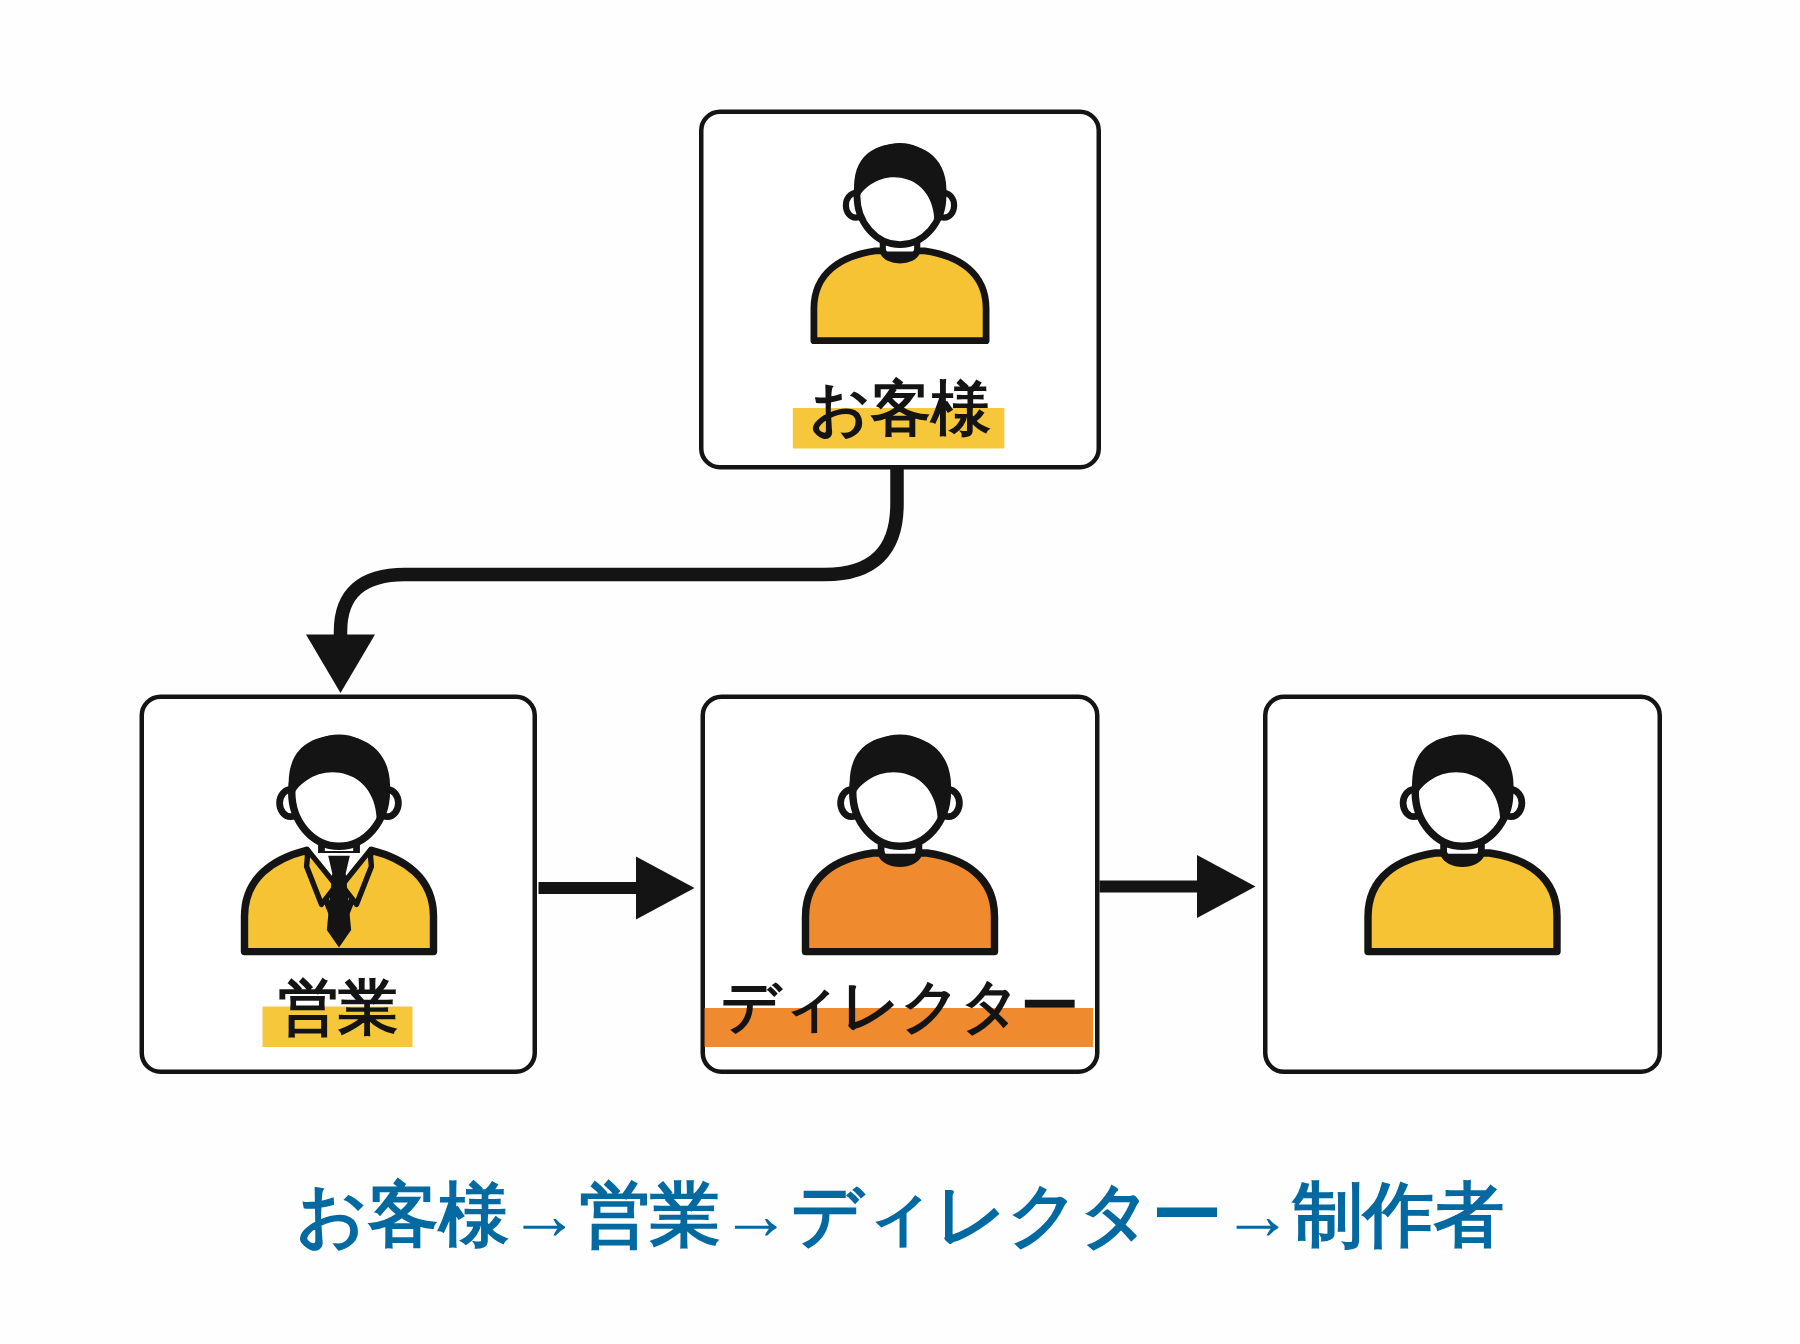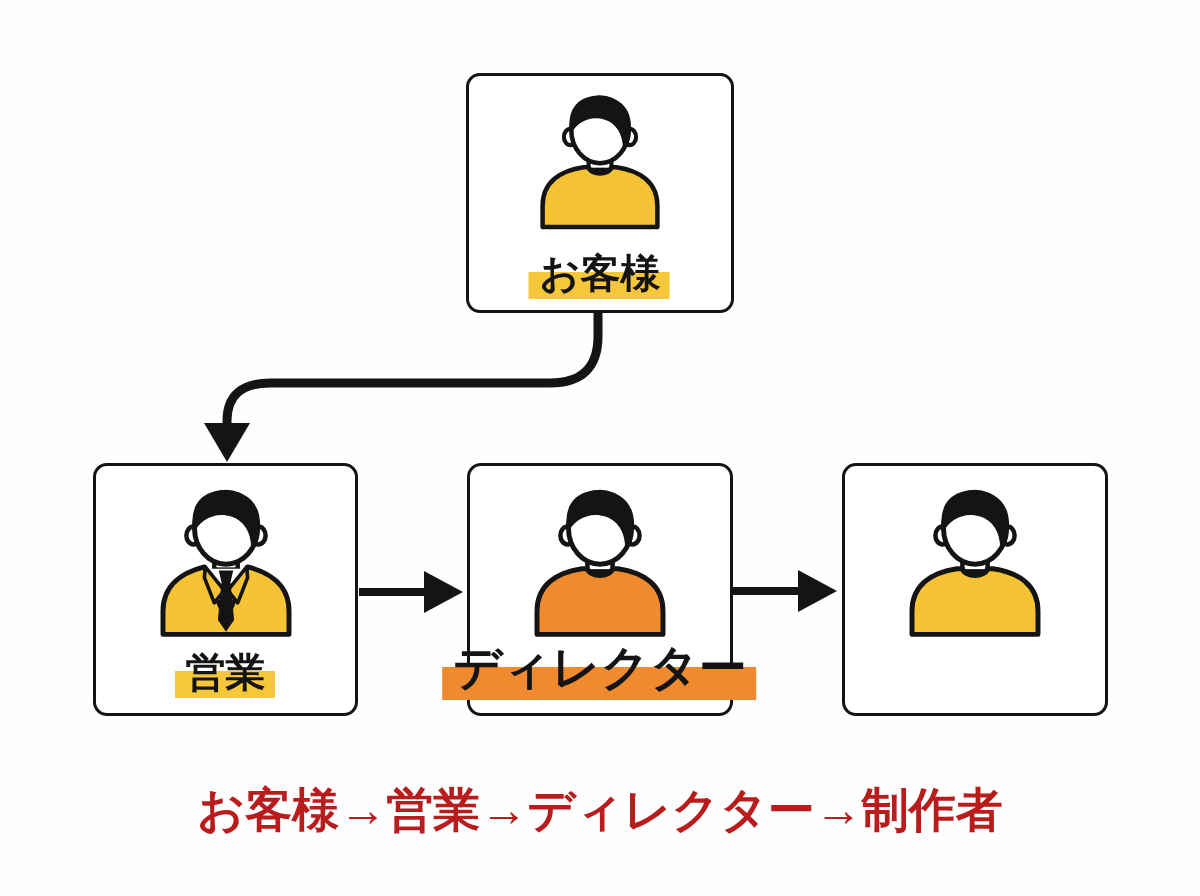--- a/index.html
+++ b/index.html
@@ -50,39 +50,39 @@
   }
   .label-text {
     position: relative;
     z-index: 1;
     font-size: 40px;
     font-weight: 900;
     line-height: 1.05;
     color: #141414;
     letter-spacing: 0;
   }
-  #node-director .label-text { font-size: 48px; }
+  #node-director .label-text { font-size: 39px; }
 
   .arrows {
     position: absolute;
     left: 0; top: 0;
     width: 1200px;
     height: 896px;
     pointer-events: none;
   }
 
   .caption {
     position: absolute;
     top: 779px;
     left: 0;
     width: 100%;
     text-align: center;
     font-size: 47px;
     font-weight: 900;
-    color: #b91c1c;
+    color: #0369a1;
     letter-spacing: 0;
   }
 </style>
 </head>
 <body>
 
 <div class="canvas">
 
   <svg class="arrows" viewBox="0 0 1200 896" aria-hidden="true">
     <g>

